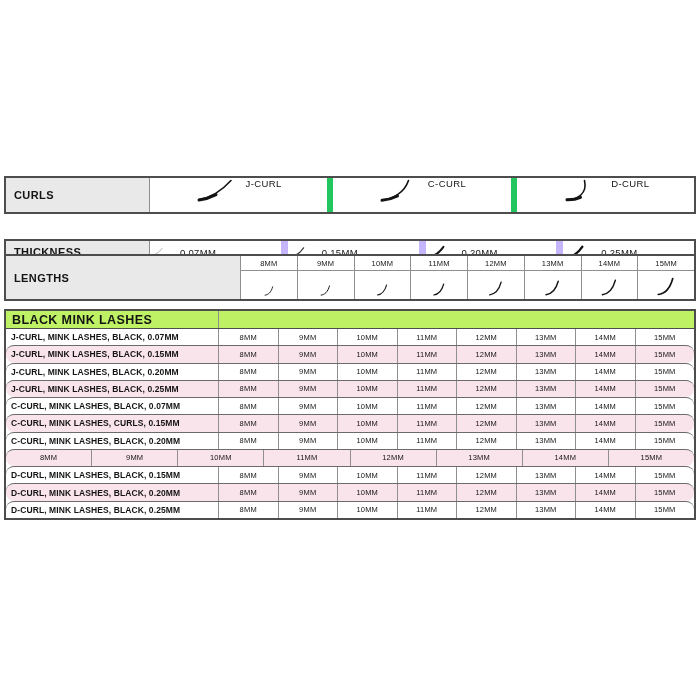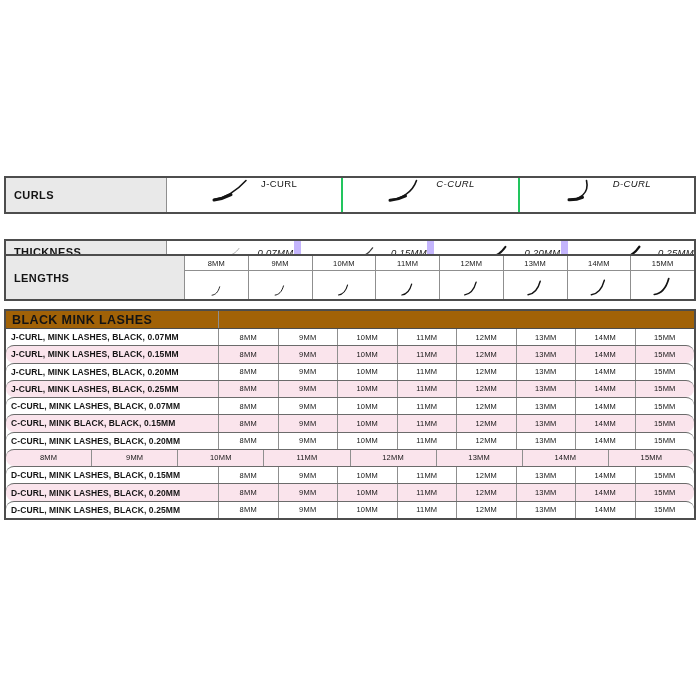--- a/index.html
+++ b/index.html
@@ -3,48 +3,48 @@
 <meta charset="utf-8">
 <style>
   html,body{margin:0;padding:0;background:#fff;}
   .page{position:relative;width:700px;height:700px;background:#ffffff;
         font-family:"Liberation Sans",sans-serif;color:#141414;overflow:hidden;}
   .tbl{position:absolute;left:4px;width:692px;border:2px solid #4d4d4d;
        box-sizing:border-box;background:#fff;display:flex;}
   .label-cell{background:#e9e9e9;display:flex;align-items:center;padding-left:8px;
        font-weight:bold;font-size:11px;letter-spacing:.4px;box-sizing:border-box;
        border-right:1px solid #8f8f8f;flex:0 0 auto;}
-  .lc-160{width:161px;}
-  .lc-213{width:179px;}
+  .lc-160{width:144px;}
+  .lc-213{width:235px;}
   .cells{flex:1;display:flex;}
 
   
   .curls{top:176px;height:38px;}
   .curl-cell{flex:1;display:flex;align-items:flex-start;justify-content:center;gap:12px;}
-  .curl-cell + .curl-cell{border-left:2px solid #22c55e;font-style:italic;}
+  .curl-cell + .curl-cell{border-left:6px solid #22c55e;}
   .curl-name{font-size:9.5px;letter-spacing:.4px;}
 
   
   .thickness{top:239px;height:26px;}
-  .th-cell{flex:1;display:flex;align-items:center;justify-content:flex-end;gap:17px;font-style:italic;}
+  .th-cell{flex:1;display:flex;align-items:center;justify-content:flex-start;gap:17px;}
   .th-cell + .th-cell{border-left:7px solid #c4b5fd;}
   .th-value{font-size:9.5px;letter-spacing:.3px;}
 
   
   .lengths{top:254px;height:47px;}
   .len-col{flex:1;display:flex;flex-direction:column;box-sizing:border-box;}
   .len-col + .len-col{border-left:1px solid #8f8f8f;}
   .len-head{flex:0 0 14px;border-bottom:1px solid #8f8f8f;display:flex;
        align-items:center;justify-content:center;font-size:7.5px;letter-spacing:.2px;}
   .len-icon-cell{flex:1;display:flex;align-items:flex-end;justify-content:center;
        padding-bottom:3px;box-sizing:border-box;}
 
   
   .products{top:309px;height:211px;flex-direction:column;}
-  .p-header{flex:0 0 18px;display:flex;background:#a16207;border-bottom:1px solid #4d4d4d;box-sizing:border-box;}
+  .p-header{flex:0 0 18px;display:flex;background:#bef264;border-bottom:1px solid #4d4d4d;box-sizing:border-box;}
   .p-header-label{width:213px;box-sizing:border-box;border-right:1px solid #8f8f8f;
        display:flex;align-items:center;padding-left:6px;font-weight:bold;font-size:12.5px;letter-spacing:.4px;}
   .p-header-fill{flex:1;}
   .p-rows{flex:1;display:flex;flex-direction:column;}
   .p-row{flex:1;display:flex;box-sizing:border-box;}
   .p-row + .p-row{border-top:1px solid #6b6b6b;border-radius:8px;}
   .p-row:nth-child(even){background:#fae4ec;}
   .p-row-label{width:213px;box-sizing:border-box;border-right:1px solid #8f8f8f;
        display:flex;align-items:center;padding-left:5px;font-size:8.5px;font-weight:bold;letter-spacing:.1px;}
   .p-cell{flex:1;display:flex;align-items:center;justify-content:center;
@@ -255,21 +255,21 @@
           <div class="p-cell">8MM</div>
           <div class="p-cell">9MM</div>
           <div class="p-cell">10MM</div>
           <div class="p-cell">11MM</div>
           <div class="p-cell">12MM</div>
           <div class="p-cell">13MM</div>
           <div class="p-cell">14MM</div>
           <div class="p-cell">15MM</div>
         </div>
         <div class="p-row">
-          <div class="p-row-label">C-CURL, MINK BLACK, BLACK, 0.15MM</div>
+          <div class="p-row-label">C-CURL, MINK LASHES, CURLS, 0.15MM</div>
           <div class="p-cell">8MM</div>
           <div class="p-cell">9MM</div>
           <div class="p-cell">10MM</div>
           <div class="p-cell">11MM</div>
           <div class="p-cell">12MM</div>
           <div class="p-cell">13MM</div>
           <div class="p-cell">14MM</div>
           <div class="p-cell">15MM</div>
         </div>
         <div class="p-row">

